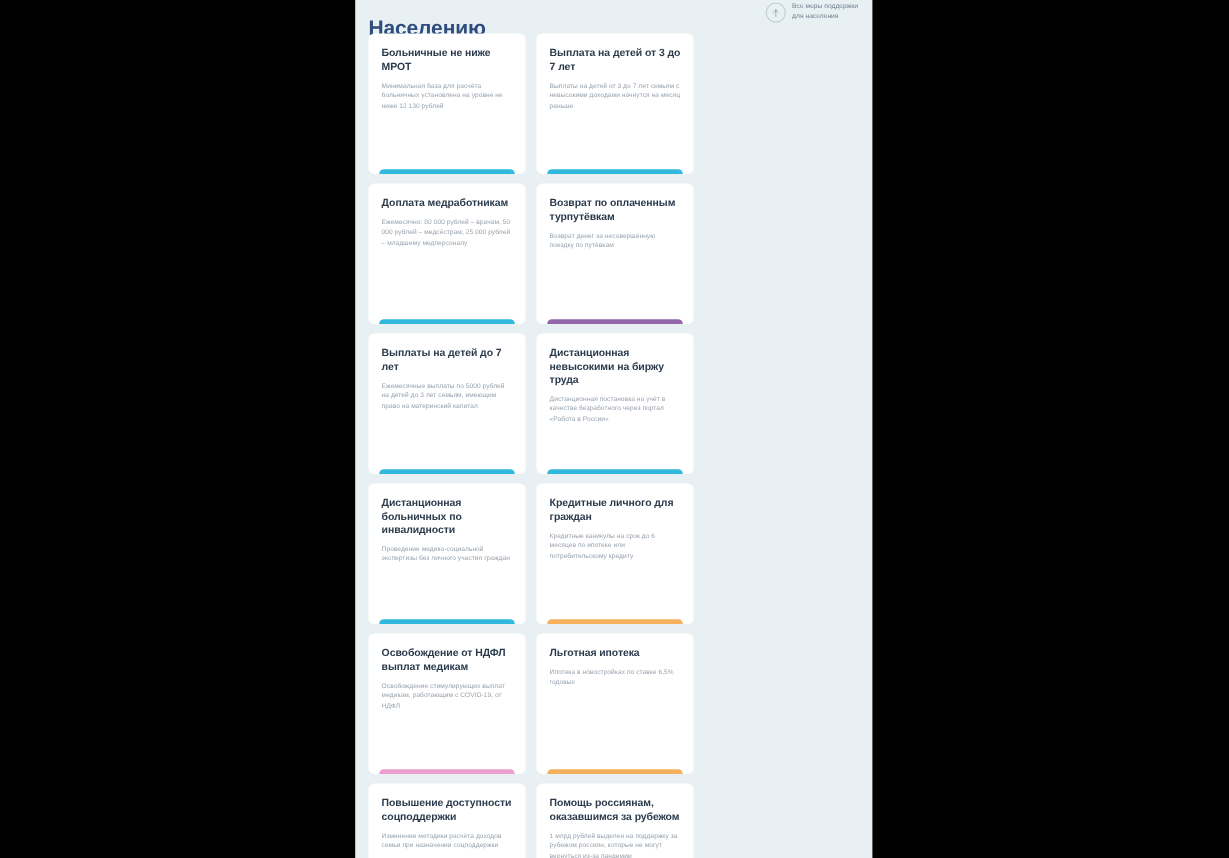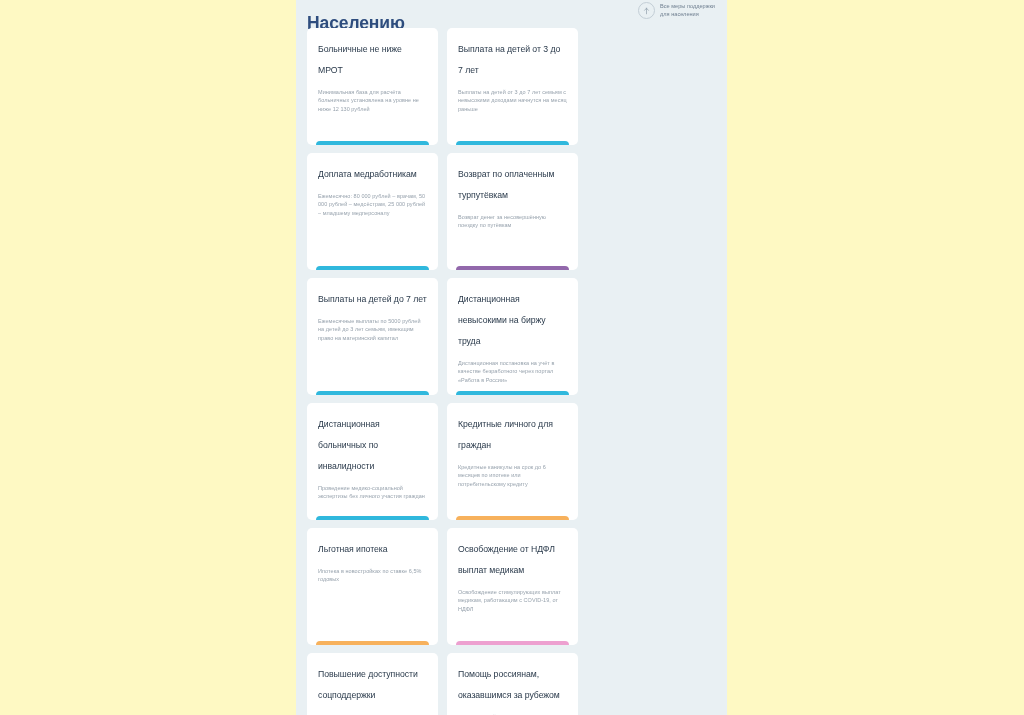--- a/index.html
+++ b/index.html
@@ -13,21 +13,21 @@
     background: #f4f4f4;
     font-family: "Liberation Sans", "DejaVu Sans", sans-serif;
     overflow: hidden;
     position: relative;
   }
   #page {
     position: absolute;
     left: 0; top: 0;
     width: 1024px;
     height: 715px;
-    background: #fef9c3;
+    background: #000000;
   }
   #content-panel {
     position: absolute;
     left: 296px;
     top: 0;
     width: 431px;
     height: 715px;
     background: #e9f0f3;
     overflow: hidden;
   }
@@ -96,22 +96,22 @@
     border-radius: 5px;
     box-sizing: border-box;
     padding: 11px 11px 0 11px;
     position: relative;
     overflow: hidden;
     cursor: pointer;
     flex: 0 0 auto;
   }
   .card-title {
     font-size: 8.7px;
-    font-weight: normal;
-    line-height: 21px;
+    font-weight: bold;
+    line-height: 11px;
     color: #2a3a4b;
     margin: 0 0 7px 0;
     letter-spacing: -0.05px;
   }
   .card-desc {
     font-size: 5.5px;
     line-height: 8.3px;
     color: #97a2ad;
     margin: 0;
     letter-spacing: 0.05px;
@@ -182,30 +182,30 @@
           <div class="card-title">Дистанционная больничных по инвалидности</div>
           <div class="card-desc">Проведение медико-социальной экспертизы без личного участия граждан</div>
           <div class="card-accent" style="background: rgb(48, 184, 221);"></div>
         </div>
         <div class="card">
           <div class="card-title">Кредитные личного для граждан</div>
           <div class="card-desc">Кредитные каникулы на срок до 6 месяцев по ипотеке или потребительскому кредиту</div>
           <div class="card-accent" style="background: rgb(247, 177, 92);"></div>
         </div>
         <div class="card">
+          <div class="card-title">Освобождение от НДФЛ выплат медикам</div>
+          <div class="card-desc">Освобождение стимулирующих выплат медикам, работающим с COVID-19, от НДФЛ</div>
+          <div class="card-accent" style="background: rgb(237, 160, 208);"></div>
+        </div>
+        <div class="card">
           <div class="card-title">Льготная ипотека</div>
           <div class="card-desc">Ипотека в новостройках по ставке 6,5% годовых</div>
           <div class="card-accent" style="background: rgb(247, 177, 92);"></div>
         </div>
         <div class="card">
-          <div class="card-title">Освобождение от НДФЛ выплат медикам</div>
-          <div class="card-desc">Освобождение стимулирующих выплат медикам, работающим с COVID-19, от НДФЛ</div>
-          <div class="card-accent" style="background: rgb(237, 160, 208);"></div>
-        </div>
-        <div class="card">
           <div class="card-title">Повышение доступности соцподдержки</div>
           <div class="card-desc">Изменение методики расчёта доходов семьи при назначении соцподдержки</div>
         </div>
         <div class="card">
           <div class="card-title">Помощь россиянам, оказавшимся за рубежом</div>
           <div class="card-desc">1 млрд рублей выделен на поддержку за рубежом россиян, которые не могут вернуться из-за пандемии</div>
         </div>
       </div>
 
   </div>

